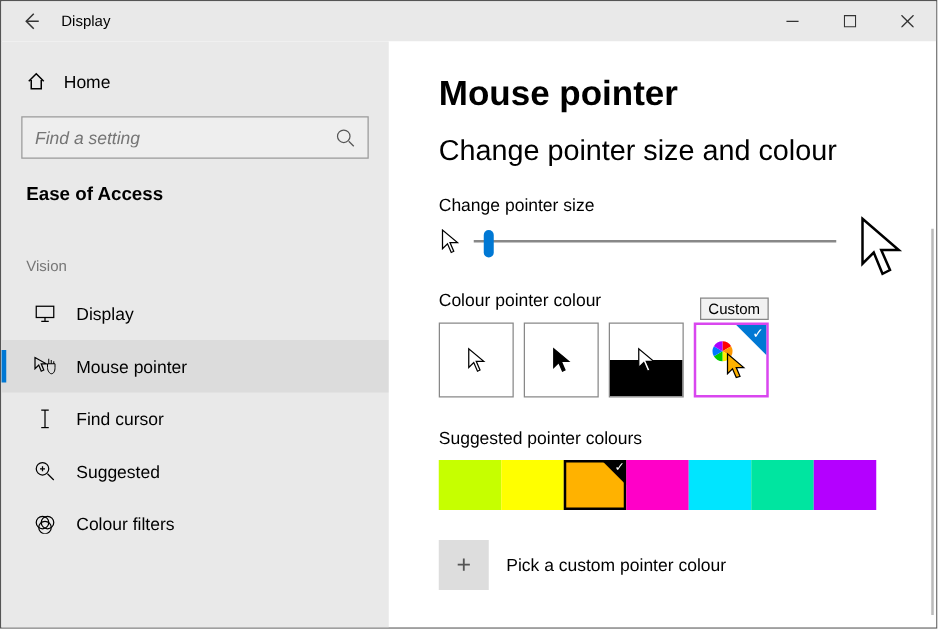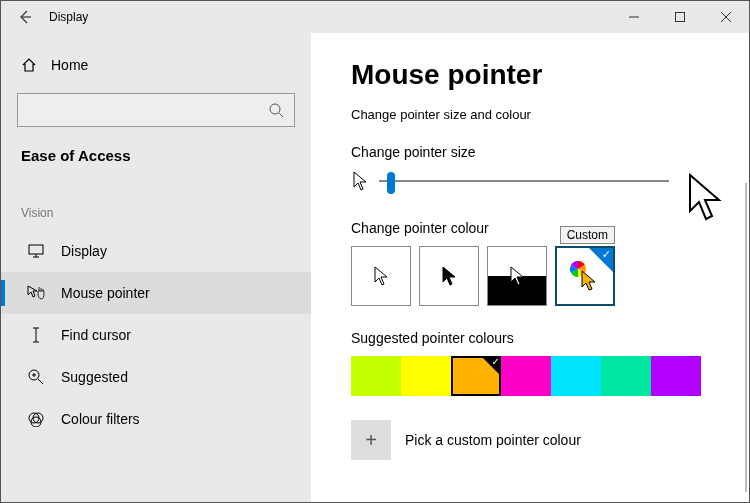--- a/index.html
+++ b/index.html
@@ -18,30 +18,30 @@
   .search input { flex: 1; border: none; background: transparent; font-size: 14px; outline: none; font-style: italic; color: #666; }
   .search .sicon { position: absolute; right: 10px; }
   .category { font-weight: 600; font-size: 15px; padding: 2px 4px; margin-bottom: 40px; }
   .group-label { color: #767676; font-size: 12px; padding: 0 4px; margin-bottom: 10px; }
   .nav-item { display: flex; align-items: center; gap: 16px; height: 42px; padding-left: 26px; position: relative; cursor: default; }
   .nav-item.selected::before { content: ""; position: absolute; left: 0; top: 8px; bottom: 8px; width: 4px; background: #0078d4; }
   .nav-item.selected { background: #dcdcdc; }
   .nav-item .icon { width: 18px; display: flex; justify-content: center; }
   .content { flex: 1; padding: 26px 40px 20px 40px; overflow-y: auto; position: relative; }
   .h1 { font-size: 28px; font-weight: 600; margin-bottom: 16px; }
-  .h2 { font-size: 13px; font-weight: 400; margin-bottom: 22px; }
+  .h2 { font-size: 23px; font-weight: 400; margin-bottom: 22px; }
   .label { font-size: 14px; margin-bottom: 10px; }
   .slider-row { display: flex; align-items: center; gap: 10px; margin-bottom: 28px; }
   .slider { flex: 1; height: 2px; background: #888; position: relative; margin-right: 40px; }
   .slider .thumb { position: absolute; left: 8px; top: -8px; width: 8px; height: 22px; border-radius: 4px; background: #0078d4; }
   .big-cursor { position: absolute; right: 24px; top: 172px; }
   .option-row { display: flex; gap: 8px; margin-bottom: 24px; position: relative; }
   .opt { width: 60px; height: 60px; border: 1px solid #888; background: #fff; display: flex; align-items: center; justify-content: center; position: relative; }
   .opt.half-black { background: linear-gradient(#fff 50%, #000 50%); }
-  .opt.selected { border: 2px solid #0c4a6e; }
+  .opt.selected { border: 2px solid #d946ef; }
   .opt .corner-check { position: absolute; top: 0; right: 0; width: 0; height: 0; border-left: 24px solid transparent; border-top: 24px solid #0078d4; }
   .opt .corner-check::after { content: "✓"; position: absolute; top: -24px; right: 2px; color: #fff; font-size: 11px; }
   .tooltip { position: absolute; top: -22px; right: -2px; background: #f2f2f2; border: 1px solid #888; padding: 1px 6px; font-size: 12px; }
   .swatches { display: flex; margin-bottom: 24px; }
   .swatch { width: 50px; height: 40px; position: relative; }
   .swatch.selected { outline: 2px solid #000; outline-offset: -2px; }
   .swatch.selected .sw-check { position: absolute; top: 0; right: 0; width: 0; height: 0; border-left: 20px solid transparent; border-top: 20px solid #000; }
   .swatch.selected .sw-check::after { content: "✓"; position: absolute; top: -20px; right: 1px; color: #fff; font-size: 10px; }
   .pick-row { display: flex; align-items: center; gap: 14px; }
   .pick-btn { width: 40px; height: 40px; background: #ddd; display: flex; align-items: center; justify-content: center; font-size: 20px; color: #555; }
@@ -88,20 +88,21 @@
         <div class="home-row">
           <span class="icon">
             <svg width="16" height="16" viewBox="0 0 16 16">
                 <path d="M2 8 L8 2 L14 8 M4 7 V14 H12 V7" stroke="#000" fill="none" stroke-width="1.2"></path>
               </svg>
           </span>
           <span>Home</span>
         </div>
 
         <div class="search">
+          <input placeholder="Find a setting" style="">
           <span class="sicon">
             <svg width="16" height="16" viewBox="0 0 16 16">
                 <circle cx="7" cy="7" r="5" stroke="#555" fill="none"></circle>
                 <line x1="11" y1="11" x2="15" y2="15" stroke="#555"></line>
               </svg>
           </span>
         </div>
 
         <div class="category">Ease of Access</div>
         <div class="group-label">Vision</div>
@@ -166,21 +167,21 @@
         <span>
           <svg width="18" height="22" viewBox="0 0 18 22">
               <path d="M3 2 L3 17 L7 13 L10 20 L12 19 L9 12 L15 12 Z" stroke="#000" fill="#fff" stroke-width="1"></path>
             </svg>
         </span>
         <div class="slider">
           <div class="thumb"></div>
         </div>
       </div>
 
-      <div class="label">Change pointer colour</div>
+      <div class="label">Colour pointer colour</div>
       <div class="option-row">
         <div class="opt">
           <svg width="18" height="22" viewBox="0 0 18 22">
               <path d="M3 2 L3 17 L7 13 L10 20 L12 19 L9 12 L15 12 Z" stroke="#000" fill="#fff"></path>
             </svg>
         </div>
         <div class="opt">
           <svg width="18" height="22" viewBox="0 0 18 22">
               <path d="M3 2 L3 17 L7 13 L10 20 L12 19 L9 12 L15 12 Z" stroke="#000" fill="#000"></path>
             </svg>

